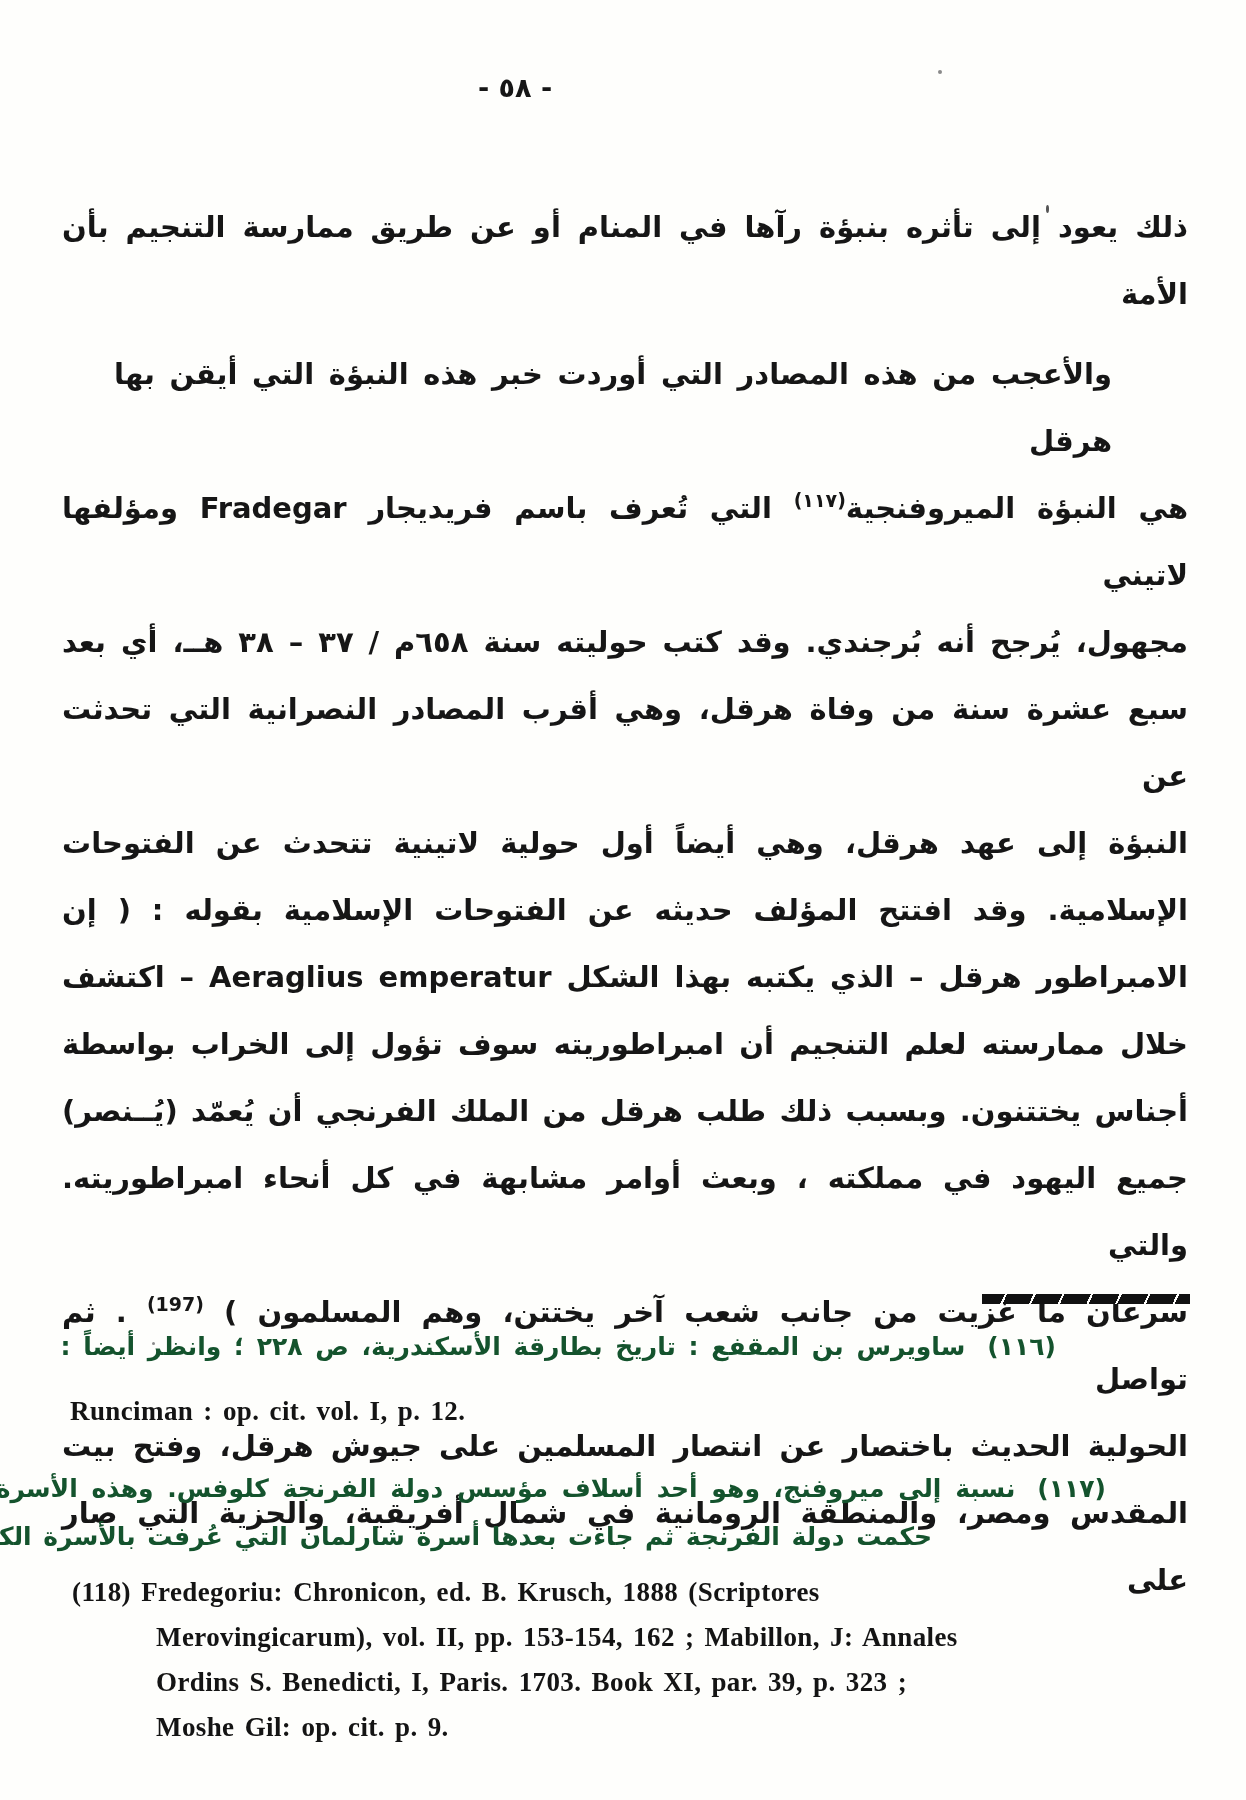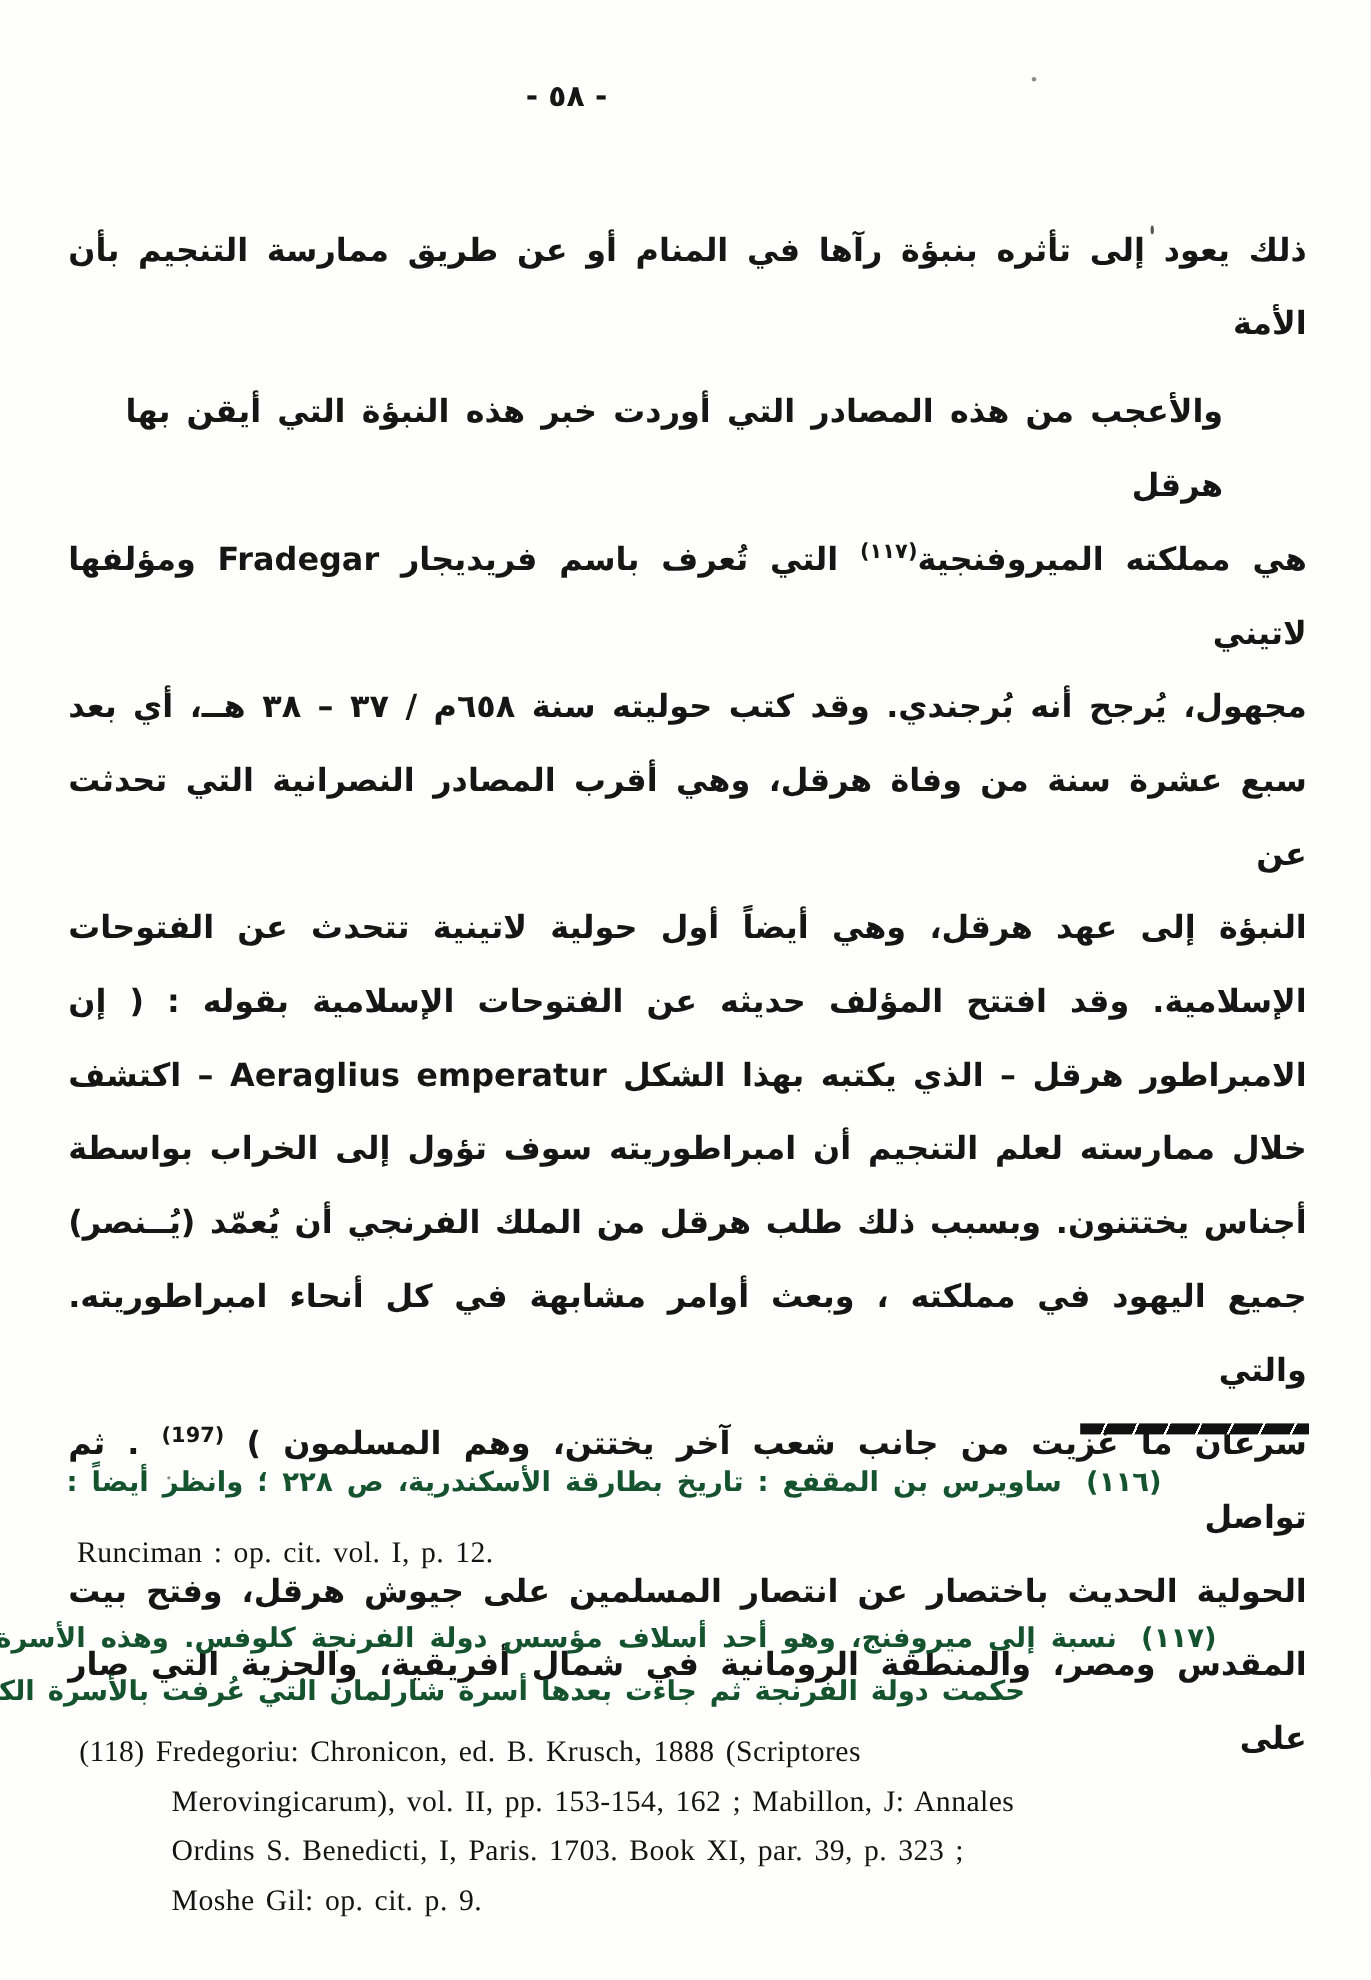--- a/index.html
+++ b/index.html
@@ -40,21 +40,21 @@
   }
   .fn{
     position:absolute;direction:rtl;white-space:nowrap;
     font-size:25px;font-weight:bold;color:#14532d;
   }
   .fnmark{margin-left:22px;}
   .fn116-l1{top:1332px;right:190px;word-spacing:4px;}
   .fn-latin{
     position:absolute;direction:ltr;white-space:nowrap;
     font-family:"Liberation Serif", serif;
-    font-size:27px;font-weight:normal;color:#141414;
+    font-size:27px;font-weight:bold;color:#141414;
     letter-spacing:0.4px;word-spacing:3px;
   }
   .fn116-l2{top:1396px;left:70px;}
   .fn116-l3{top:1438px;right:334px;}
   .fn117-l1{top:1474px;right:140px;word-spacing:5px;}
   .fn117-l2{top:1522px;right:314px;word-spacing:3px;}
   .fn118{top:1570px;left:72px;line-height:45px;}
   .fn118 .cont{padding-left:84px;}
   
   .speck{position:absolute;background:#8a8a8a;border-radius:50%;}
@@ -69,21 +69,21 @@
 
   <div class="pagenum">- ٥٨ -</div>
 
   <div class="speck sp1"></div>
   <div class="speck sp2"></div>
   <div class="speck sp3"></div>
 
   <div class="main-text">
     <div class="bline"><span>ذلك يعود إلى تأثره بنبؤة رآها في المنام أو عن طريق ممارسة التنجيم بأن الأمة</span></div>
     <div class="bline pstart indent1"><span>والأعجب من هذه المصادر التي أوردت خبر هذه النبؤة التي أيقن بها هرقل</span></div>
-    <div class="bline"><span>هي مملكته الميروفنجية</span><sup class="fnref">(١١٧)</sup><span> التي تُعرف باسم فريديجار Fradegar ومؤلفها لاتيني</span></div>
+    <div class="bline"><span>هي النبؤة الميروفنجية</span><sup class="fnref">(١١٧)</sup><span> التي تُعرف باسم فريديجار Fradegar ومؤلفها لاتيني</span></div>
     <div class="bline"><span>مجهول، يُرجح أنه بُرجندي. وقد كتب حوليته سنة ٦٥٨م / ٣٧ – ٣٨ هــ، أي بعد</span></div>
     <div class="bline"><span>سبع عشرة سنة من وفاة هرقل، وهي أقرب المصادر النصرانية التي تحدثت عن</span></div>
     <div class="bline"><span>النبؤة إلى عهد هرقل، وهي أيضاً أول حولية لاتينية تتحدث عن الفتوحات</span></div>
     <div class="bline"><span>الإسلامية. وقد افتتح المؤلف حديثه عن الفتوحات الإسلامية بقوله : ( إن</span></div>
     <div class="bline"><span>الامبراطور هرقل – الذي يكتبه بهذا الشكل Aeraglius emperatur – اكتشف</span></div>
     <div class="bline"><span>خلال ممارسته لعلم التنجيم أن امبراطوريته سوف تؤول إلى الخراب بواسطة</span></div>
     <div class="bline"><span>أجناس يختتنون. وبسبب ذلك طلب هرقل من الملك الفرنجي أن يُعمّد (يُــنصر)</span></div>
     <div class="bline"><span>جميع اليهود في مملكته ، وبعث أوامر مشابهة في كل أنحاء امبراطوريته. والتي</span></div>
     <div class="bline"><span>سرعان ما غزيت من جانب شعب آخر يختتن، وهم المسلمون ) </span><sup class="fnref">(197)</sup><span> . ثم تواصل</span></div>
     <div class="bline"><span>الحولية الحديث باختصار عن انتصار المسلمين على جيوش هرقل، وفتح بيت</span></div>

